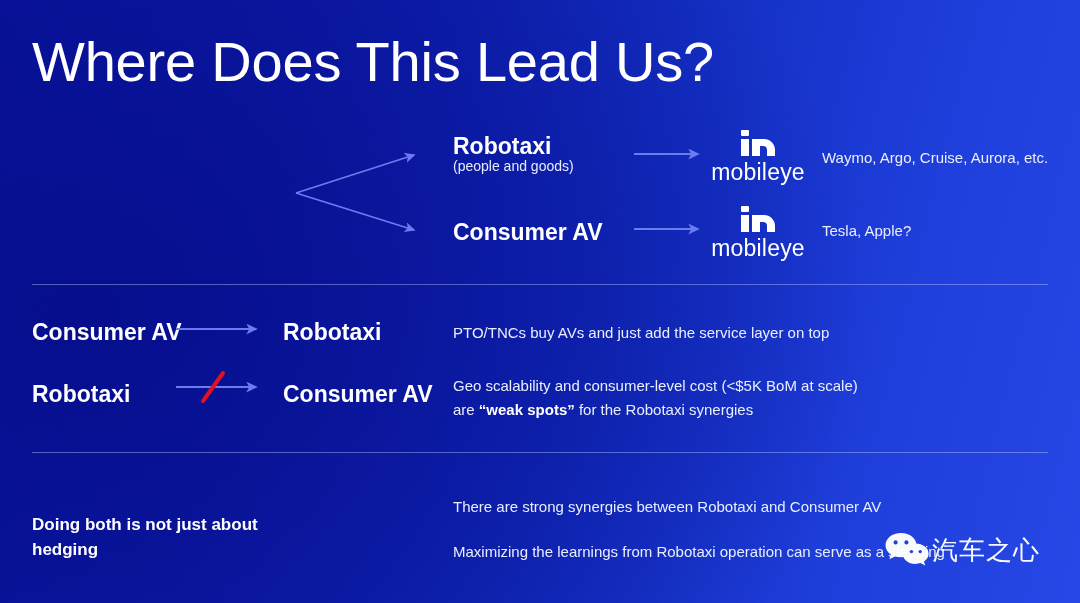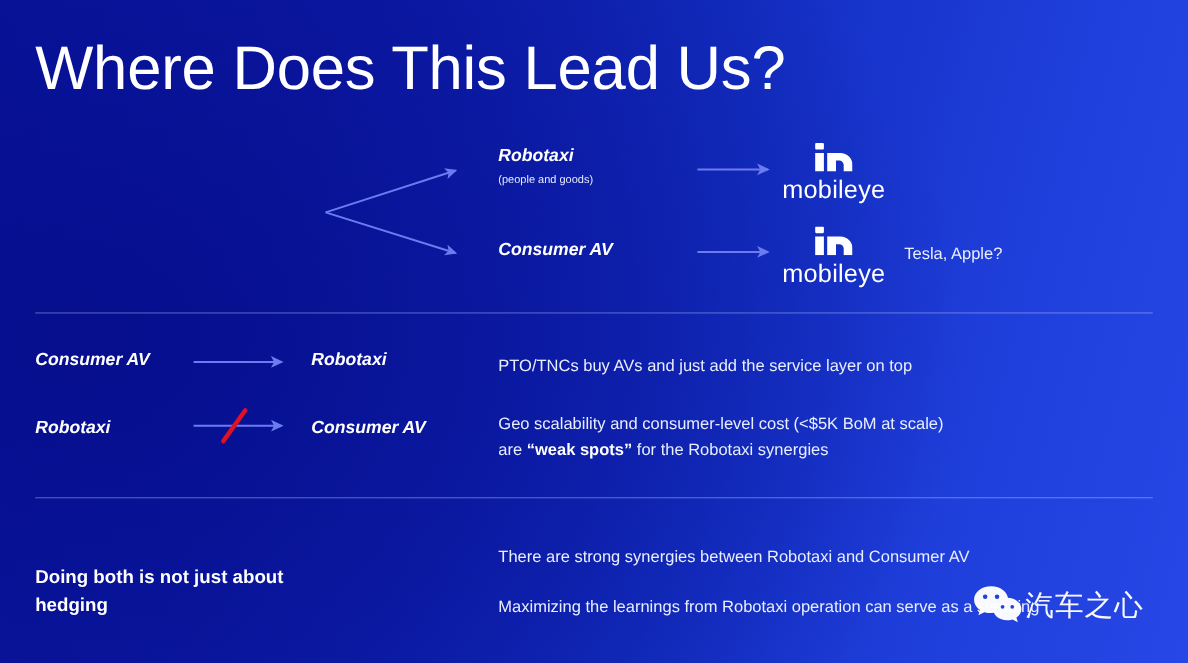--- a/index.html
+++ b/index.html
@@ -47,29 +47,28 @@
   
   .lead {
     position: absolute;
     font-size: 17px;
     font-weight: bold;
     line-height: 1.48;
     color: #ffffff;
   }
   .node-label {
     position: absolute;
-    font-size: 16px;
+    font-size: 23px;
     font-weight: bold;
     color: #ffffff;
     white-space: nowrap;
-    font-style: italic;
   }
   .sub-label {
     position: absolute;
-    font-size: 10px;
+    font-size: 14px;
     font-weight: 400;
     color: #e6ecff;
     white-space: nowrap;
   }
   .body-text {
     position: absolute;
     font-size: 15px;
     font-weight: 400;
     line-height: 1.55;
     color: #e9eeff;
@@ -144,20 +143,21 @@
 
   <div class="mobileye" style="left:698px; top:130px;">
     <svg class="mark" width="34" height="26" viewBox="0 0 34 26">
       <rect x="0" y="0" width="8" height="6" rx="1" fill="#ffffff"></rect>
       <path d="M0,9 h8 v17 h-8 z" fill="#ffffff"></path>
       <path d="M11,9 h12 a11,11 0 0 1 11,11 v6 h-8 v-6 a4,4 0 0 0 -4,-4 h-3 v10 h-8 z" fill="#ffffff"></path>
     </svg>
     <span class="word">mobileye</span>
   </div>
 
+  <div class="body-text" style="left:822px; top:146px; width:250px;">Waymo, Argo, Cruise, Aurora, etc.</div>
 
   <div class="node-label" style="left:453px; top:219px;">Consumer AV</div>
 
   <svg class="arrow-svg" style="left:634px; top:223px;" width="76" height="12" viewBox="0 0 76 12">
     <path d="M0,6 L64,6" stroke="#6c7cf0" stroke-width="1.8" fill="none" marker-end="url(#ah2)"></path>
   </svg>
 
   <div class="mobileye" style="left:698px; top:206px;">
     <svg class="mark" width="34" height="26" viewBox="0 0 34 26">
       <rect x="0" y="0" width="8" height="6" rx="1" fill="#ffffff"></rect>

